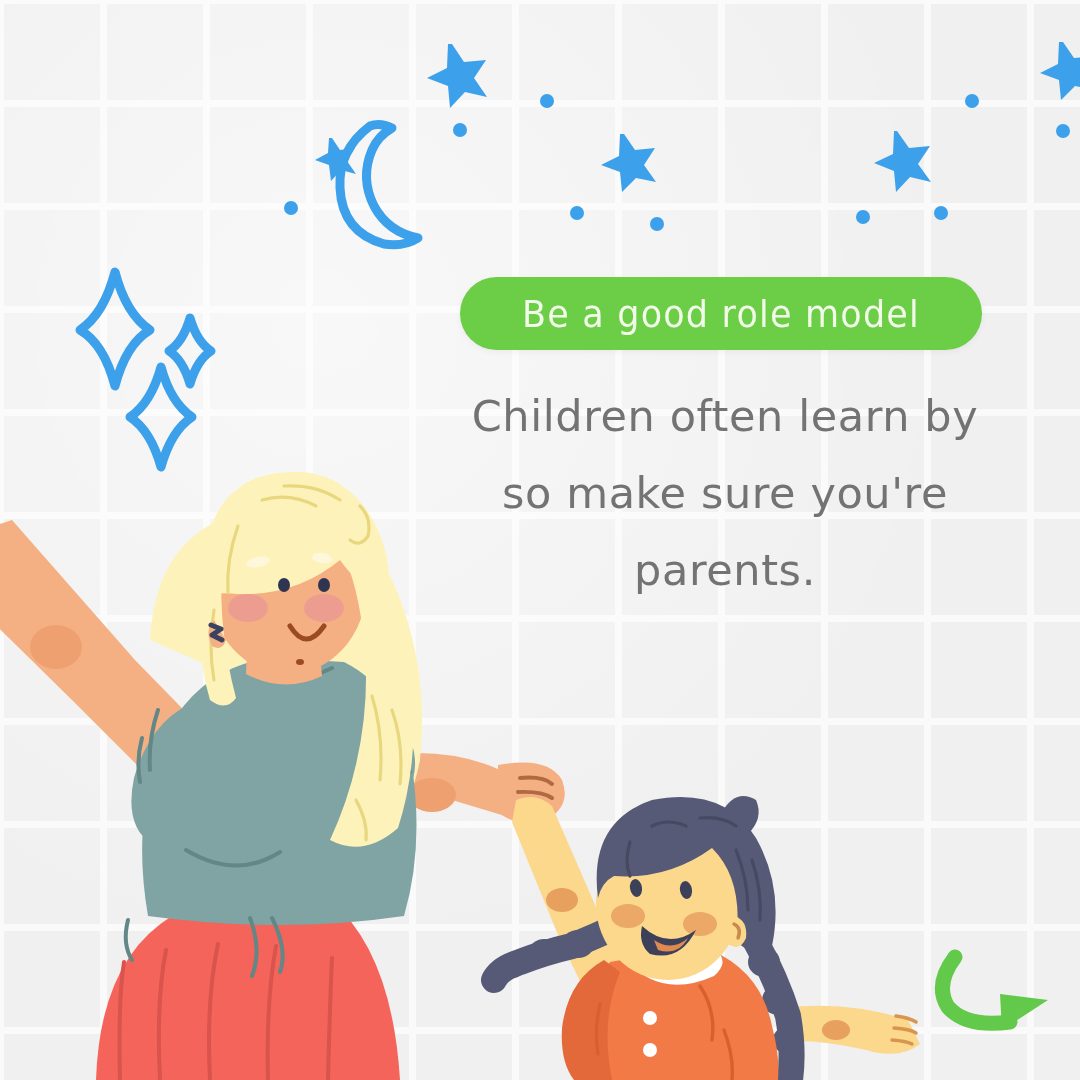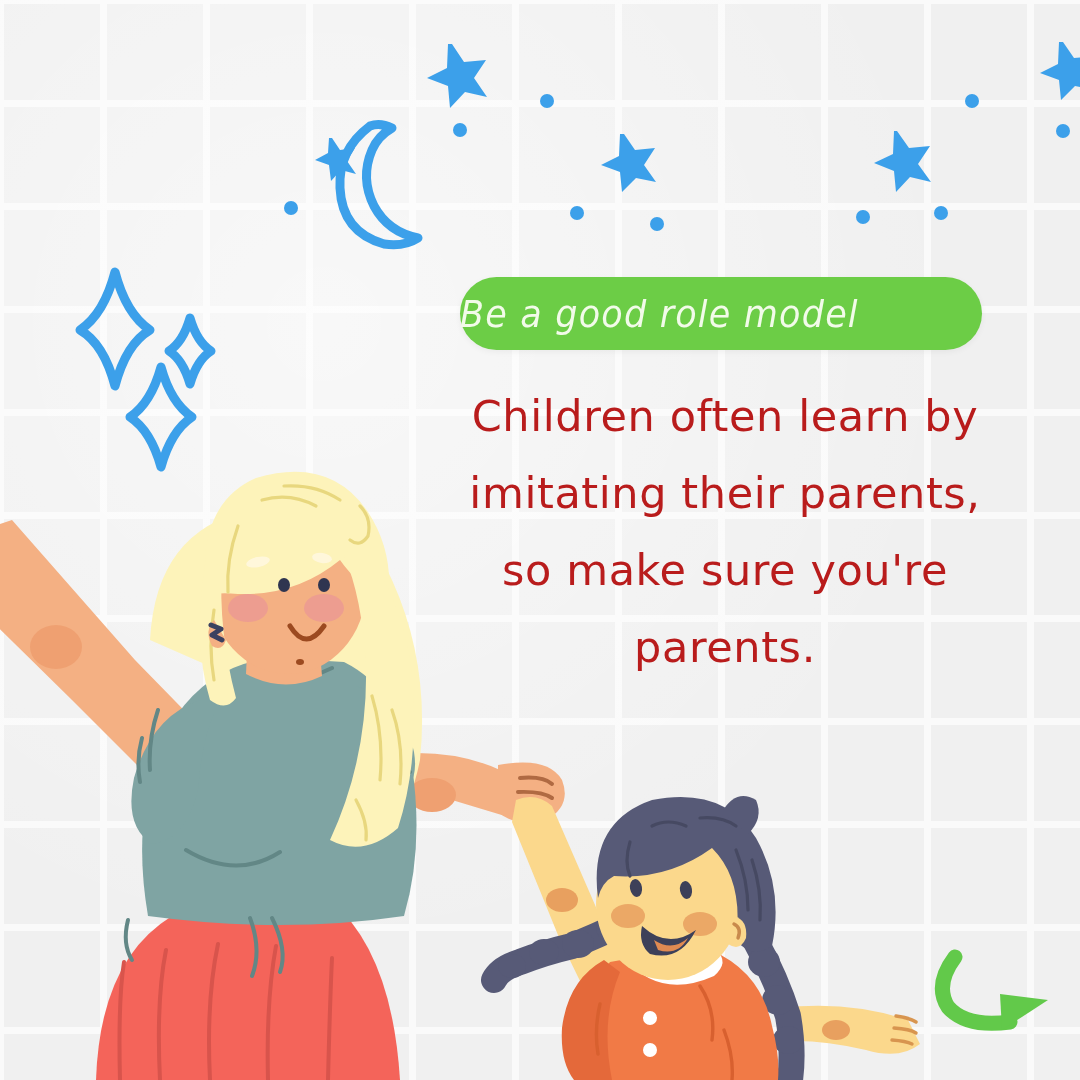--- a/index.html
+++ b/index.html
@@ -35,40 +35,39 @@
   .layer { position:absolute; inset:0; }
   svg.layer { width:1080px; height:1080px; display:block; }
 
   
   #badge {
     position:absolute;
     left:460px; top:277px;
     width:522px; height:73px;
     border-radius:40px;
     background:#6ccd46;
-    display:flex; align-items:center; justify-content:flex-start;
+    display:flex; align-items:center; justify-content:center;
     box-shadow:0 2px 6px rgba(0,0,0,.05);
-    font-style:italic;
   }
   #badge-label {
     color:#f2fbe9;
     font-family:"DejaVu Sans", sans-serif;
     font-size:35px;
     font-weight:400;
     letter-spacing:1.2px;
     white-space:nowrap;
     transform:scaleY(1.06);
   }
   
   #body-copy {
     position:absolute;
     left:430px; top:378px;
     width:590px;
     text-align:center;
-    color:#b91c1c;
+    color:#737373;
     font-family:"DejaVu Sans", sans-serif;
     font-size:43px;
     line-height:77px;
     letter-spacing:.6px;
   }
   #body-copy .ln { display:block; white-space:nowrap; }
 </style>
 </head>
 <body>
 
@@ -264,18 +263,17 @@
       <path d="M1000 994 L1048 1000 L1002 1030 Z" fill="#62c94a"></path>
     </g>
   </svg>
 
   <div id="badge">
     <span id="badge-label">Be a good role model</span>
   </div>
 
   <div id="body-copy">
     <span class="ln">Children often learn by</span>
-    <span class="ln">imitating their parents,</span>
     <span class="ln">so make sure you're</span>
     <span class="ln">parents.</span>
   </div>
 
 </div>
 
 </body></html>

